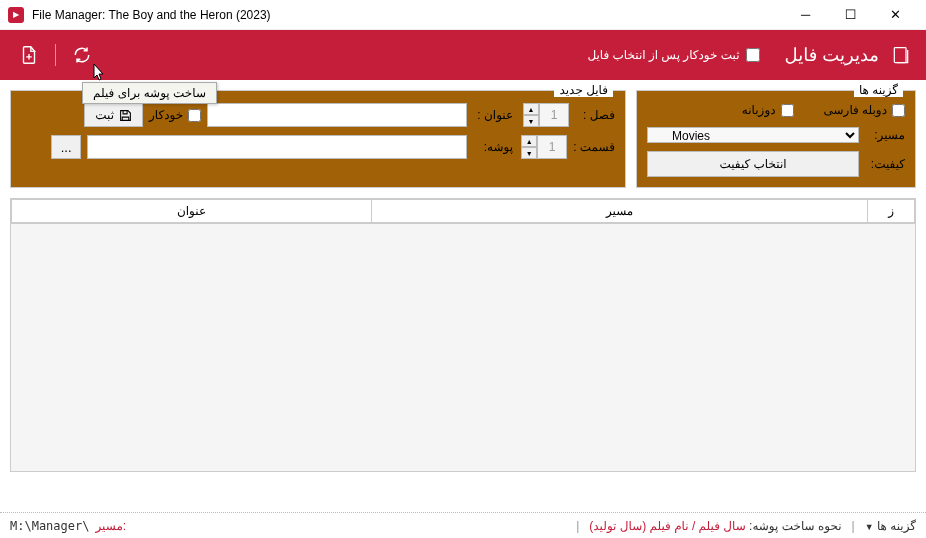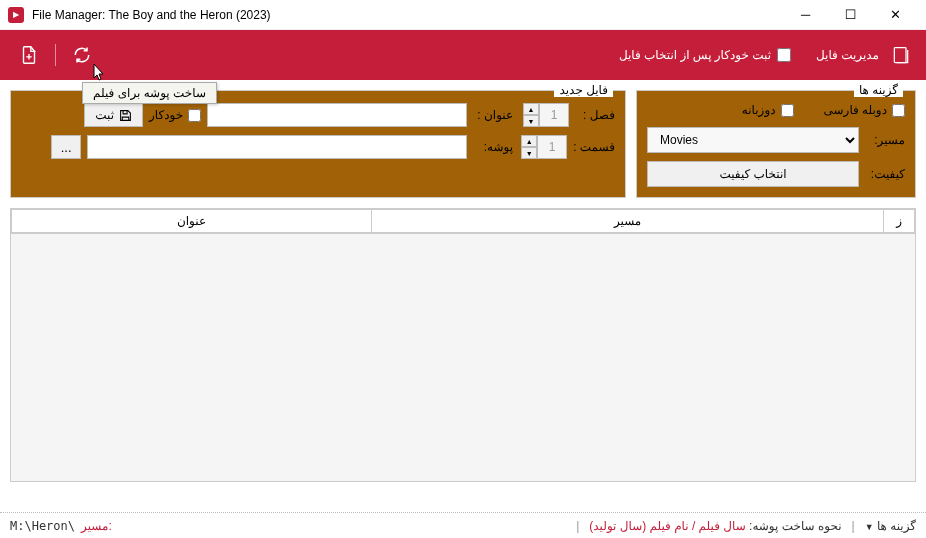--- a/index.html
+++ b/index.html
@@ -6,60 +6,60 @@
 body { background: #fff; width: 926px; height: 538px; overflow: hidden; font-size: 12px; direction: ltr; }
 .titlebar { height: 30px; display: flex; align-items: center; padding: 0 8px; background: #fff; border-bottom: 1px solid #eee; }
 .titlebar-icon { width: 16px; height: 16px; background: #c41e3a; border-radius: 3px; margin-right: 8px; display: flex; align-items: center; justify-content: center; }
 .titlebar-icon::after { content: "▶"; color: #fff; font-size: 8px; }
 .titlebar-text { flex: 1; font-size: 12px; color: #000; }
 .win-controls { display: flex; gap: 0; }
 .win-btn { width: 45px; height: 30px; display: flex; align-items: center; justify-content: center; background: transparent; border: none; font-size: 13px; }
 .toolbar { height: 50px; background: #c41e3a; display: flex; align-items: center; padding: 0 15px; color: #fff; direction: rtl; }
 .app-icon { width: 20px; height: 20px; margin-left: 12px; }
 .app-icon svg { stroke: #fff; fill: none; stroke-width: 1.5; }
-.app-title { font-size: 12px; margin-left: 25px; }
+.app-title { font-size: 18px; margin-left: 25px; }
 .checkbox-wrap { display: flex; align-items: flex-end; gap: 6px; margin-left: auto; font-size: 12px; }
 .checkbox-wrap input { width: 14px; height: 14px; }
 .tb-actions { position: absolute; left: 15px; display: flex; align-items: center; gap: 12px; }
 .tb-btn { background: transparent; border: none; color: #fff; width: 28px; height: 28px; display: flex; align-items: center; justify-content: center; position: relative; }
 .tb-sep { width: 1px; height: 22px; background: rgba(255,255,255,0.5); }
 .add-btn svg { width: 22px; height: 22px; stroke: #fff; fill: none; stroke-width: 1.5; }
 .refresh-btn svg { width: 20px; height: 20px; stroke: #fff; fill: none; stroke-width: 1.8; }
 .cursor { position: absolute; left: 88px; top: 62px; z-index: 100; pointer-events: none; }
 .cursor svg { width: 20px; height: 24px; }
 .tooltip { position: absolute; left: 82px; top: 82px; background: #f5f5f0; border: 1px solid #aaa; padding: 3px 10px; font-size: 12px; z-index: 99; direction: rtl; box-shadow: 1px 1px 3px rgba(0,0,0,0.2); }
 .panels { display: flex; gap: 10px; padding: 10px; direction: rtl; }
 .panel { border: 1px solid #ccc; background: #a16207; position: relative; padding: 12px 10px 10px; }
 .panel-title { position: absolute; top: -8px; right: 12px; background: #fff; padding: 0 5px; font-size: 12px; color: #000; }
 .options-panel { width: 280px; }
 .newfile-panel { flex: 1; }
 .row { display: flex; align-items: center; gap: 8px; margin-bottom: 8px; direction: rtl; }
 .row:last-child { margin-bottom: 0; }
 .row label { font-size: 12px; min-width: 38px; text-align: right; }
-.select { flex: 1; height: 26px; border: 1px solid #bbb; background: #f8f8f8; padding: 0 8px; font-size: 12px; font-family: inherit; direction: ltr; }
+.select { flex: 1; height: 16px; border: 1px solid #bbb; background: #f8f8f8; padding: 0 20px; font-size: 12px; font-family: inherit; direction: ltr; }
 .btn-quality { flex: 1; height: 26px; border: 1px solid #bbb; background: #f0f0f0; font-size: 12px; font-family: inherit; }
 .chk-row { display: flex; gap: 30px; padding-bottom: 10px; direction: rtl; }
 .chk-item { display: flex; align-items: center; gap: 5px; font-size: 12px; }
 .newfile-grid { display: flex; gap: 8px; direction: rtl; align-items: flex-start; }
 .nf-col { display: flex; flex-direction: column; gap: 8px; }
 .nf-row { display: flex; align-items: center; gap: 6px; direction: rtl; }
 .nf-row label { min-width: 40px; font-size: 12px; }
 .spinner { display: flex; align-items: center; }
 .spinner input { width: 30px; height: 24px; border: 1px solid #bbb; text-align: center; background: #f5f5f5; color: #999; font-size: 12px; }
 .spinner-btns { display: flex; flex-direction: column; }
 .spinner-btns button { width: 16px; height: 12px; border: 1px solid #bbb; background: #f0f0f0; font-size: 7px; line-height: 1; padding: 0; }
 .text-input { height: 24px; border: 1px solid #bbb; padding: 0 6px; font-size: 12px; }
 .title-input { width: 260px; }
 .file-input { width: 380px; }
 .browse-btn { width: 30px; height: 24px; border: 1px solid #bbb; background: #f0f0f0; font-size: 13px; }
 .save-btn { height: 24px; padding: 0 10px; border: 1px solid #bbb; background: #f0f0f0; display: flex; align-items: center; gap: 5px; font-size: 12px; font-family: inherit; }
 .save-btn svg { width: 13px; height: 13px; }
 .table-wrap { margin: 0 10px; border: 1px solid #ccc; }
 .table { width: 100%; border-collapse: collapse; direction: rtl; }
-.table th { background: #fff; border: 1px solid #ccc; padding: 4px 12px; font-size: 12px; font-weight: normal; height: 22px; }
+.table th { background: #fff; border: 1px solid #ccc; padding: 4px 20px; font-size: 12px; font-weight: normal; height: 22px; }
 .table th:first-child { width: 30px; }
 .table th:last-child { width: 360px; }
 .table-body { height: 248px; background: #f5f5f5; border-top: 1px solid #ccc; }
 .statusbar { position: absolute; bottom: 0; left: 0; right: 0; height: 26px; border-top: 1px dotted #bbb; display: flex; align-items: center; padding: 0 10px; font-size: 12px; direction: rtl; color: #333; }
 .statusbar .sep { margin: 0 10px; color: #999; }
 .sb-label2 { color: #c41e3a; }
 .sb-path-label { color: #c41e3a; }
 .sb-path { font-family: monospace; direction: ltr; }
 .sb-left { margin-right: auto; display: flex; align-items: center; gap: 6px; direction: rtl; }
 .chev { font-size: 9px; }
@@ -202,15 +202,15 @@
 
 <div class="statusbar">
   <span><span>گزینه ها</span> <span class="chev">▼</span></span>
   <span class="sep">|</span>
   <span>نحوه ساخت پوشه:</span>
   &nbsp;
   <span class="sb-label2">سال فیلم / نام فیلم (سال تولید)</span>
   <span class="sep">|</span>
   <span class="sb-left">
     <span class="sb-path-label">:مسیر</span>
-    <span class="sb-path">M:\Heron\</span>
+    <span class="sb-path">M:\Manager\</span>
   </span>
 </div>
 
 </body></html>

